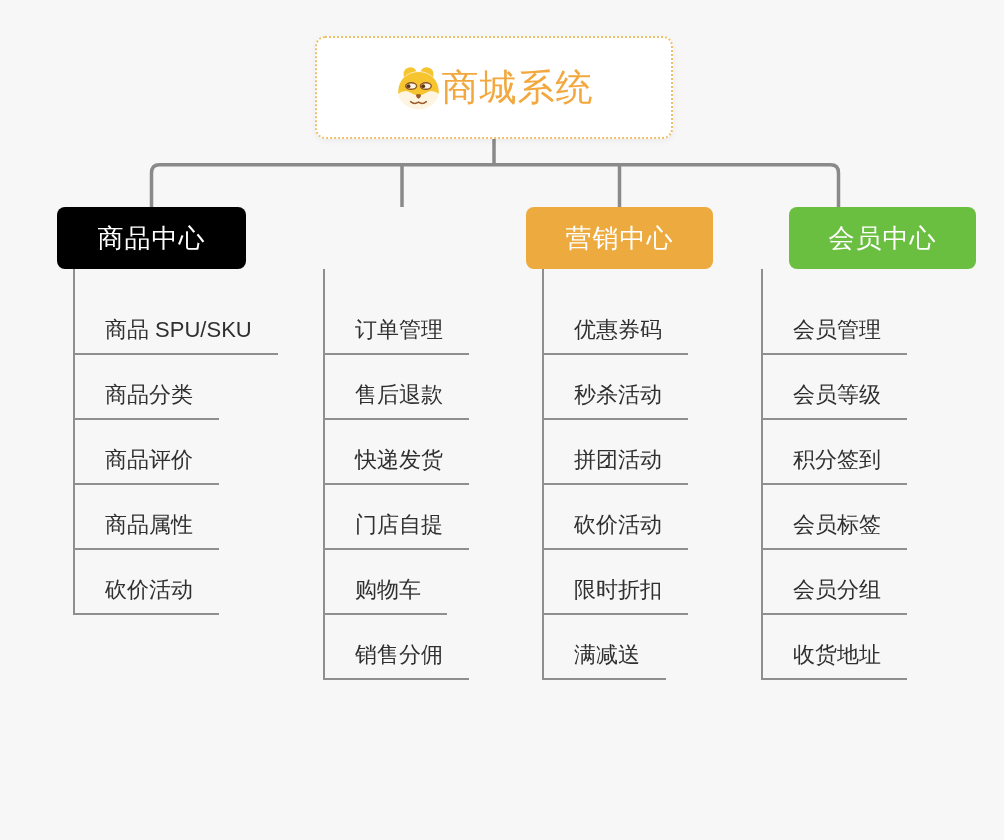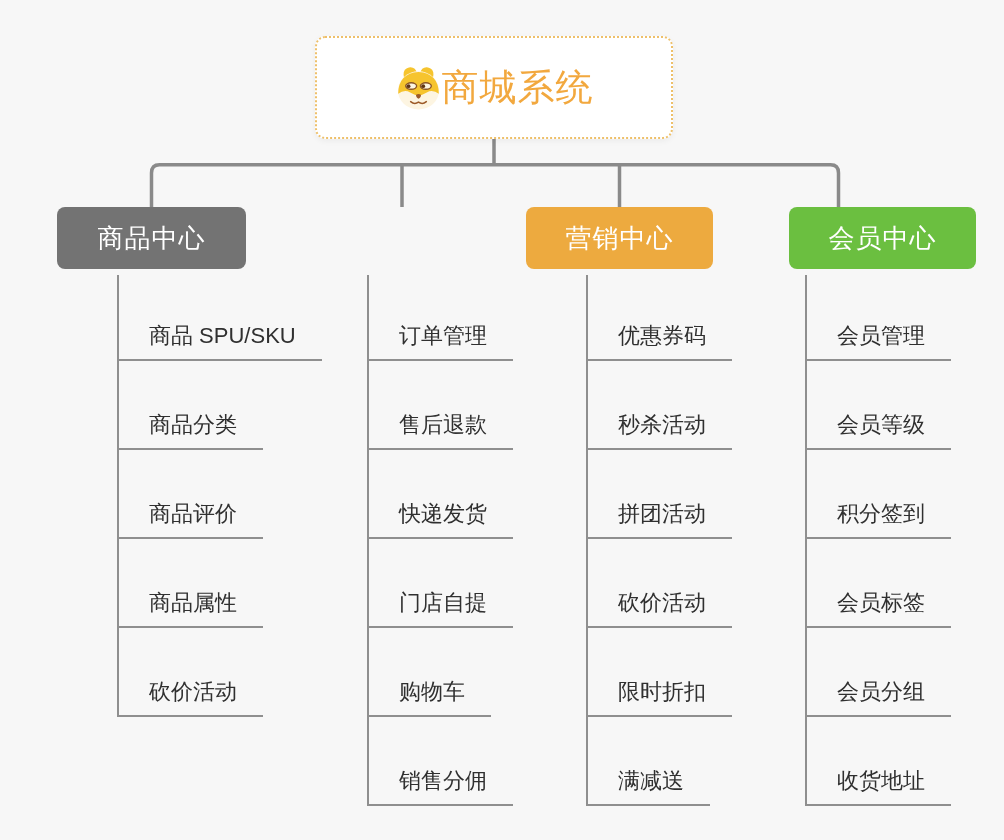--- a/index.html
+++ b/index.html
@@ -23,27 +23,27 @@
   .branch-box {
     position:absolute; top:207px; height:62px; border-radius:8px;
     color:#ffffff; font-size:26px; text-align:center; line-height:62px;
     letter-spacing:1px; white-space:nowrap;
   }
   .b0 { left:57px;  width:189px; }
   .b1 { left:307px; width:190px; }
   .b2 { left:526px; width:187px; }
   .b3 { left:745px; width:187px;margin-left:44px; }
 
-  .col { position:absolute; top:275px; border-left:2px solid #8f8f8f;margin-left:44px; }
+  .col { position:absolute; top:269px; border-left:2px solid #8f8f8f; }
   .c0 { left:73px; }
   .c1 { left:323px; }
   .c2 { left:542px; }
   .c3 { left:761px; }
 
-  .item { height:89px; display:flex; align-items:flex-end; }
+  .item { height:65px; display:flex; align-items:flex-end; }
   .item:first-child { height:86px; }
   .item .lbl {
     display:inline-block; white-space:nowrap; margin-left:-2px;
     border-bottom:2px solid #8f8f8f;
     padding:0 26px 8px 32px;
     font-size:22px; color:#303030;
   }
 </style>
 </head>
 <body>
@@ -68,21 +68,21 @@
         <circle cx="13.8" cy="21.6" r="2" fill="#5f3413"></circle>
         <ellipse cx="31.5" cy="21.5" rx="5.6" ry="3.3" fill="#fdf5e2" stroke="#8a5526" stroke-width="1.4"></ellipse>
         <circle cx="28.8" cy="21.6" r="2" fill="#5f3413"></circle>
         <path d="M21.5 30.5 Q24 29 26.5 30.5 Q26.8 33.4 24 34.4 Q21.2 33.4 21.5 30.5 Z" fill="#9c5a28"></path>
         <path d="M16 37.5 Q20 40.8 24 38 Q28 40.8 32 37.5" stroke="#9c5a28" stroke-width="1.6" fill="none" stroke-linecap="round"></path>
       </svg>
     </span>
     <span class="root-title" style="color: rgb(242, 168, 62);">商城系统</span>
   </div>
 
-  <div class="branch-box b0" style="background-color: #737373;">商品中心</div>
+  <div class="branch-box b0" style="background-color: #000000;">商品中心</div>
   <div class="branch-box b2" style="background-color: rgb(237, 170, 63);">营销中心</div>
   <div class="branch-box b3" style="background-color: rgb(107, 191, 64);">会员中心</div>
 
   <div class="col c0">
     <div class="item">
         <span class="lbl">商品 SPU/SKU</span>
       </div>
     <div class="item">
         <span class="lbl">商品分类</span>
       </div>

